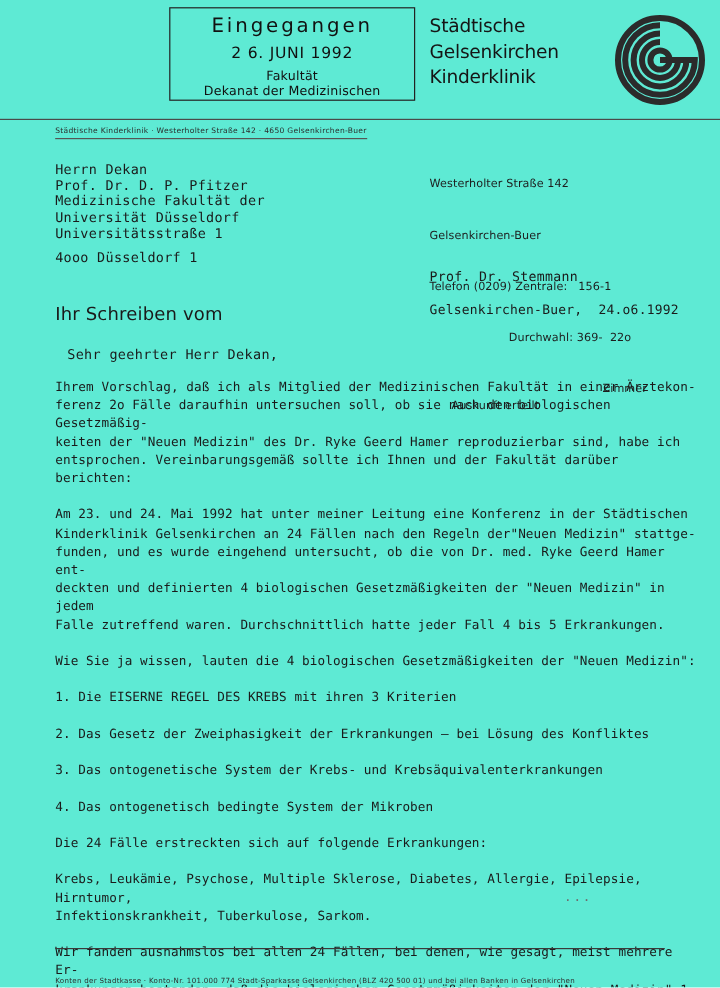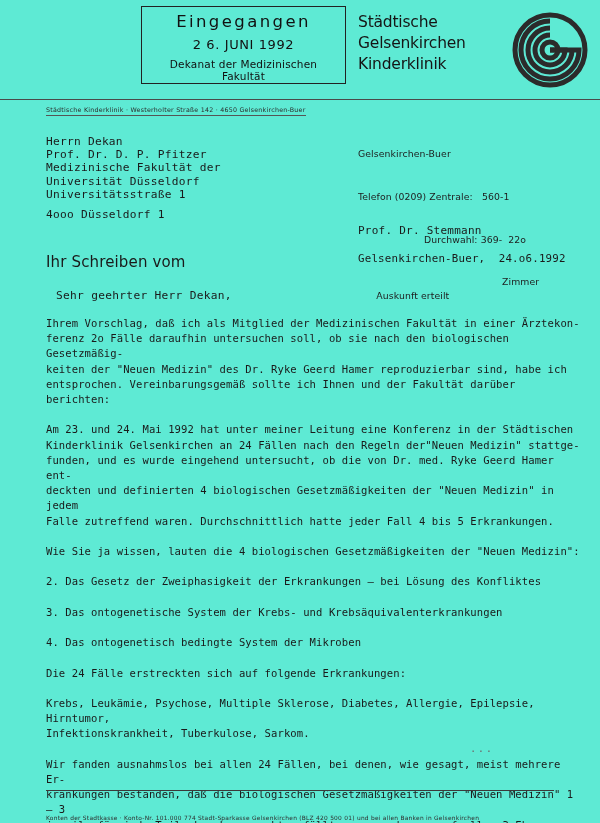--- a/index.html
+++ b/index.html
@@ -204,22 +204,22 @@
 <body>
 
 <div id="page">
 
   <div id="header">
 
     <div id="stamp">
       <div class="s-line1">Eingegangen</div>
       <div class="s-line2">2 6. JUNI 1992</div>
       <div class="s-line3">
+        <div>Fakultät</div>
         <div>Dekanat der Medizinischen</div>
-        <div>Fakultät</div>
       </div>
     </div>
 
     <div id="brand">
       <div>Städtische</div>
       <div>Gelsenkirchen</div>
       <div>Kinderklinik</div>
     </div>
 
     <div id="logo">
@@ -240,22 +240,23 @@
   <div id="sender-line">Städtische Kinderklinik  ·  Westerholter Straße 142 · 4650 Gelsenkirchen-Buer</div>
 
   <div id="recipient">Herrn Dekan
 Prof. Dr. D. P. Pfitzer
 Medizinische Fakultät der
 Universität Düsseldorf
 Universitätsstraße 1</div>
   <div id="recipient-city">4ooo Düsseldorf 1</div>
 
   <div id="contact">
+    <div class="row">Westerholter Straße 142</div>
     <div class="row">Gelsenkirchen-Buer</div>
-    <div class="row">Telefon (0209) Zentrale:   560-1</div>
+    <div class="row">Telefon (0209) Zentrale:   156-1</div>
     <div class="row r-ind">Durchwahl: 369-  22o</div>
     <div class="row">
       <span>Auskunft erteilt</span>
       <span class="r-zimmer">Zimmer</span>
     </div>
   </div>
   <div id="contact-name">Prof. Dr. Stemmann</div>
 
   <div id="ref-left">Ihr Schreiben vom</div>
   <div id="ref-right">Gelsenkirchen-Buer,  24.o6.1992</div>
@@ -266,20 +267,21 @@
     <p class="para">Ihrem Vorschlag, daß ich als Mitglied der Medizinischen Fakultät in einer Ärztekon-
 ferenz 2o Fälle daraufhin untersuchen soll, ob sie nach den biologischen Gesetzmäßig-
 keiten der "Neuen Medizin" des Dr. Ryke Geerd Hamer reproduzierbar sind, habe ich
 entsprochen. Vereinbarungsgemäß sollte ich Ihnen und der Fakultät darüber berichten:</p>
     <p class="para">Am 23. und 24. Mai 1992 hat unter meiner Leitung eine Konferenz in der Städtischen
 Kinderklinik Gelsenkirchen an 24 Fällen nach den Regeln der"Neuen Medizin" stattge-
 funden, und es wurde eingehend untersucht, ob die von Dr. med. Ryke Geerd Hamer ent-
 deckten und definierten 4 biologischen Gesetzmäßigkeiten der "Neuen Medizin" in jedem
 Falle zutreffend waren. Durchschnittlich hatte jeder Fall 4 bis 5 Erkrankungen.</p>
     <p class="para">Wie Sie ja wissen, lauten die 4 biologischen Gesetzmäßigkeiten der "Neuen Medizin":</p>
+    <p class="listitem">1. Die EISERNE REGEL DES KREBS mit ihren 3 Kriterien</p>
     <p class="listitem">2. Das Gesetz der Zweiphasigkeit der Erkrankungen – bei Lösung des Konfliktes</p>
     <p class="listitem">3. Das ontogenetische System der Krebs- und Krebsäquivalenterkrankungen</p>
     <p class="listitem">4. Das ontogenetisch bedingte System der Mikroben</p>
     <p class="para">Die 24 Fälle erstreckten sich auf folgende Erkrankungen:</p>
     <p class="para">Krebs, Leukämie, Psychose, Multiple Sklerose, Diabetes, Allergie, Epilepsie, Hirntumor,
 Infektionskrankheit, Tuberkulose, Sarkom.</p>
     <p class="para tight">Wir fanden ausnahmslos bei allen 24 Fällen, bei denen, wie gesagt, meist mehrere Er-
 krankungen bestanden, daß die biologischen Gesetzmäßigkeiten der "Neuen Medizin" 1 – 3
 jeweils für jede Teilerkrankung exakt erfüllt waren und zwar auf allen 3 Ebenen, der
 Psyche, dem Gehirn und den Organen, und das für jede einzelne Phase synchron. Die

